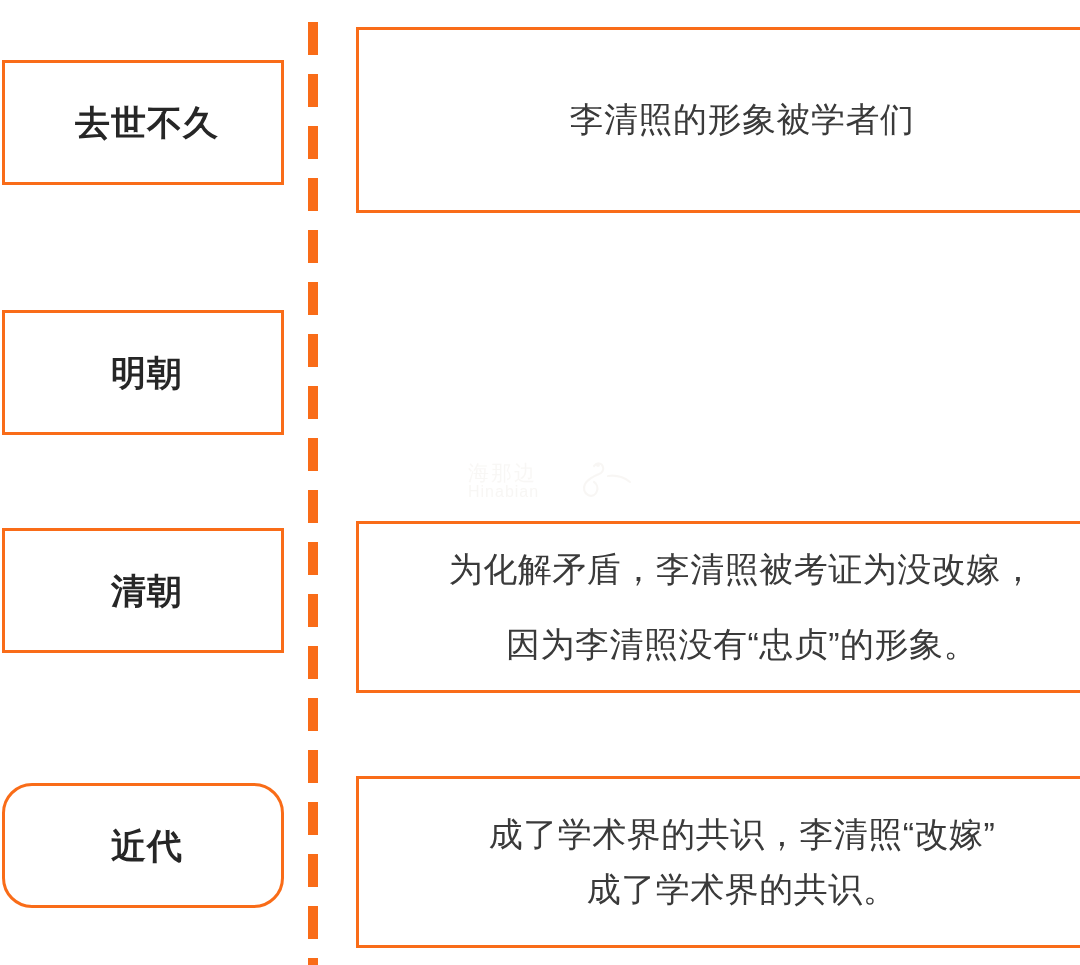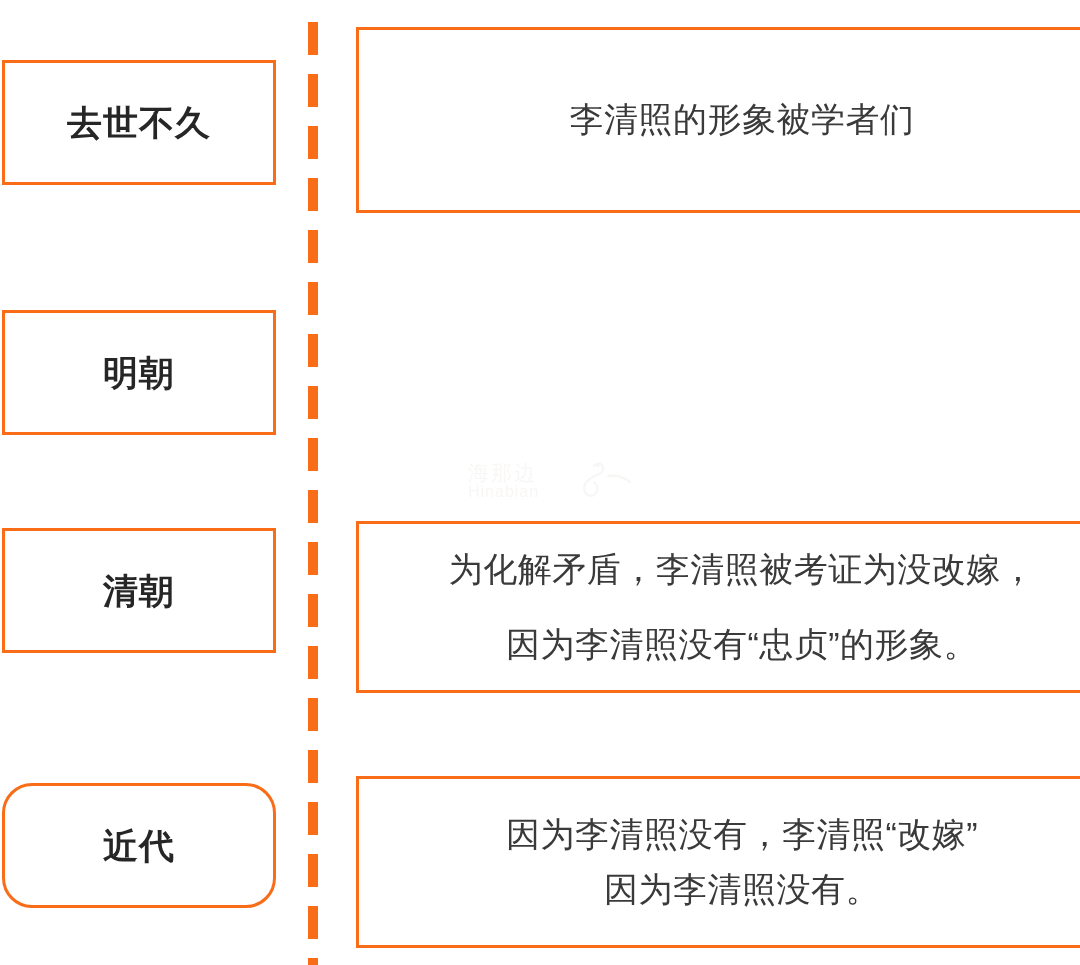--- a/index.html
+++ b/index.html
@@ -54,20 +54,21 @@
     position: absolute;
     left: 2px;
     width: 268px;
     height: 119px;
     border: 3px solid #f96c18;
     background: #ffffff;
     box-sizing: content-box;
     display: flex;
     align-items: center;
     justify-content: center;
+    padding-left: 8px;
   }
   .row-1 .era-box { top: 60px; }
   .row-2 .era-box { top: 60px; }
   .row-3 .era-box { top: 48px; }
   .row-4 .era-box { top: 58px; border-radius: 30px; }
 
   .era-label {
     font-size: 35px;
     font-weight: bold;
     color: #262626;
@@ -169,22 +170,22 @@
       <span class="desc-line">为化解矛盾，李清照被考证为没改嫁，</span>
       <span class="desc-line">因为李清照没有“忠贞”的形象。</span>
     </div>
   </div>
 
   <div class="row row-4">
     <div class="era-box">
       <span class="era-label">近代</span>
     </div>
     <div class="desc-box">
-      <span class="desc-line">因为李清照没有，李清照“改嫁”</span>
-      <span class="desc-line">因为李清照没有。</span>
+      <span class="desc-line">成了学术界的共识，李清照“改嫁”</span>
+      <span class="desc-line">成了学术界的共识。</span>
     </div>
   </div>
 
   <div class="watermark">
     <span class="wm-cn">海那边</span>
     <span class="wm-en">Hinabian</span>
     <span class="wm-mark">
       <svg width="86" height="44" viewBox="0 0 86 44" fill="none" aria-hidden="true">
         <path d="M38 6c3-4 8-3 9 1 1 3-1 6-4 7-5 2-11 5-14 10-2 4-1 9 3 11 4 2 8 0 9-4 1-3 0-7-3-9" stroke="#f2efeb" stroke-width="2.2" stroke-linecap="round" fill="none"></path>
         <circle cx="42" cy="5" r="2.1" fill="#f2efeb"></circle>

